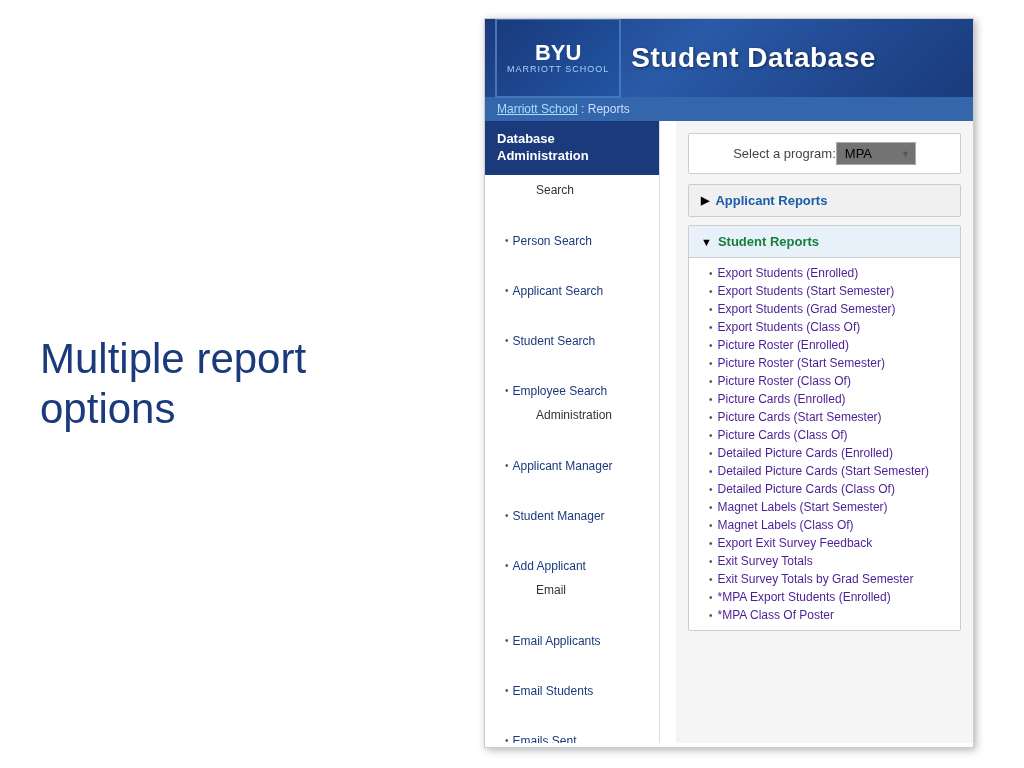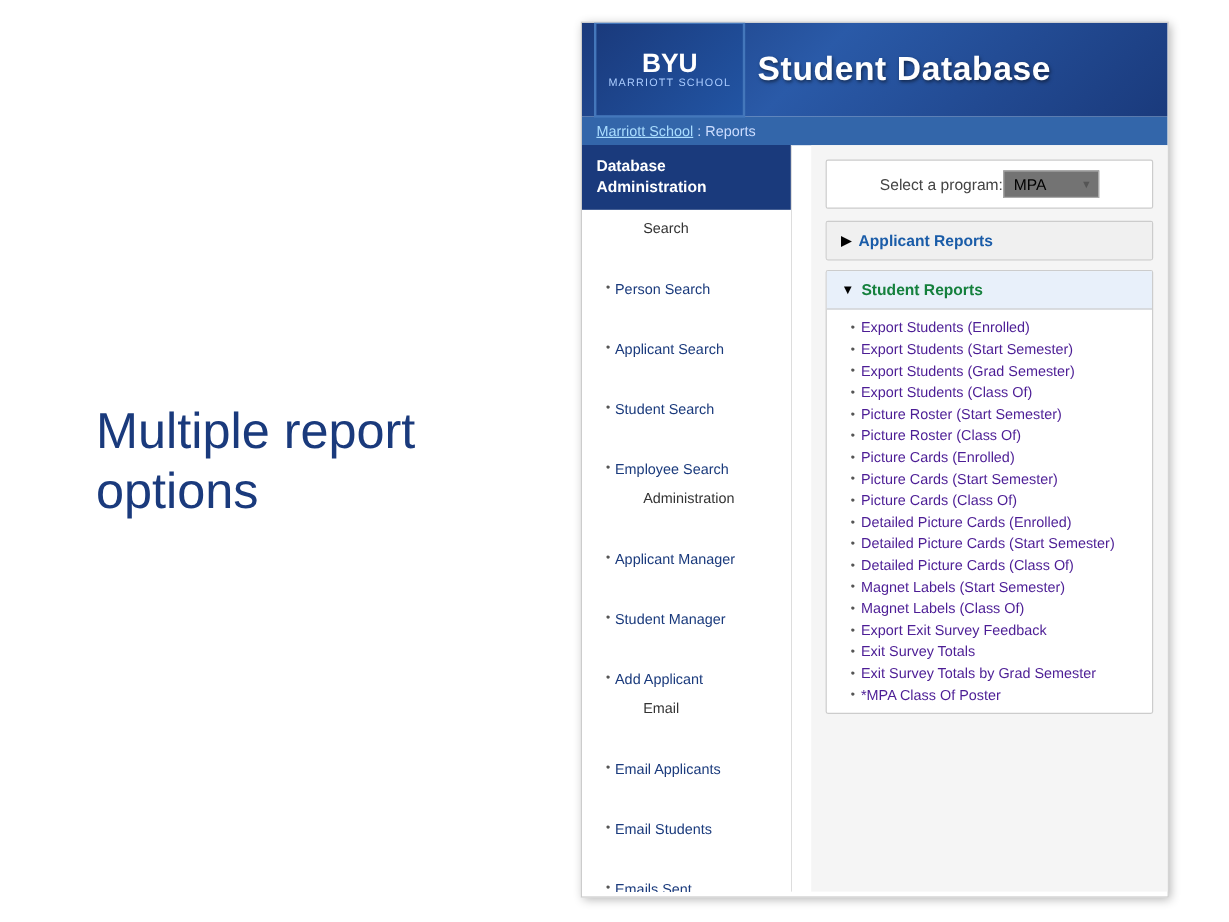--- a/index.html
+++ b/index.html
@@ -16,21 +16,20 @@
     .left-panel {
       position: absolute;
       left: 0;
       top: 0;
       width: 480px;
       height: 768px;
       display: flex;
       align-items: center;
       justify-content: center;
       padding: 40px;
-      margin-left: 40px;
     }
     .main-heading {
       color: #1a3a7c;
       font-size: 42px;
       font-weight: normal;
       line-height: 1.2;
     }
 
     
     .app-window {
@@ -320,32 +319,34 @@
       <div class="report-section">
         <div class="report-section-header expanded">
           <span class="section-arrow">▼</span>
           <span class="student-header-title">Student Reports</span>
         </div>
         <div class="section-content">
           <div class="report-item">Export Students (Enrolled)</div>
           <div class="report-item">Export Students (Start Semester)</div>
           <div class="report-item">Export Students (Grad Semester)</div>
           <div class="report-item">Export Students (Class Of)</div>
+          <div class="report-item">Picture Roster (Enrolled)</div>
           <div class="report-item">Picture Roster (Start Semester)</div>
           <div class="report-item">Picture Roster (Class Of)</div>
           <div class="report-item">Picture Cards (Enrolled)</div>
           <div class="report-item">Picture Cards (Start Semester)</div>
           <div class="report-item">Picture Cards (Class Of)</div>
           <div class="report-item">Detailed Picture Cards (Enrolled)</div>
           <div class="report-item">Detailed Picture Cards (Start Semester)</div>
           <div class="report-item">Detailed Picture Cards (Class Of)</div>
           <div class="report-item">Magnet Labels (Start Semester)</div>
           <div class="report-item">Magnet Labels (Class Of)</div>
           <div class="report-item">Export Exit Survey Feedback</div>
           <div class="report-item">Exit Survey Totals</div>
           <div class="report-item">Exit Survey Totals by Grad Semester</div>
+          <div class="report-item">*MPA Export Students (Enrolled)</div>
           <div class="report-item">*MPA Class Of Poster</div>
         </div>
       </div>
 
     </div>
   </div>
 </div>
 
 </body></html>

